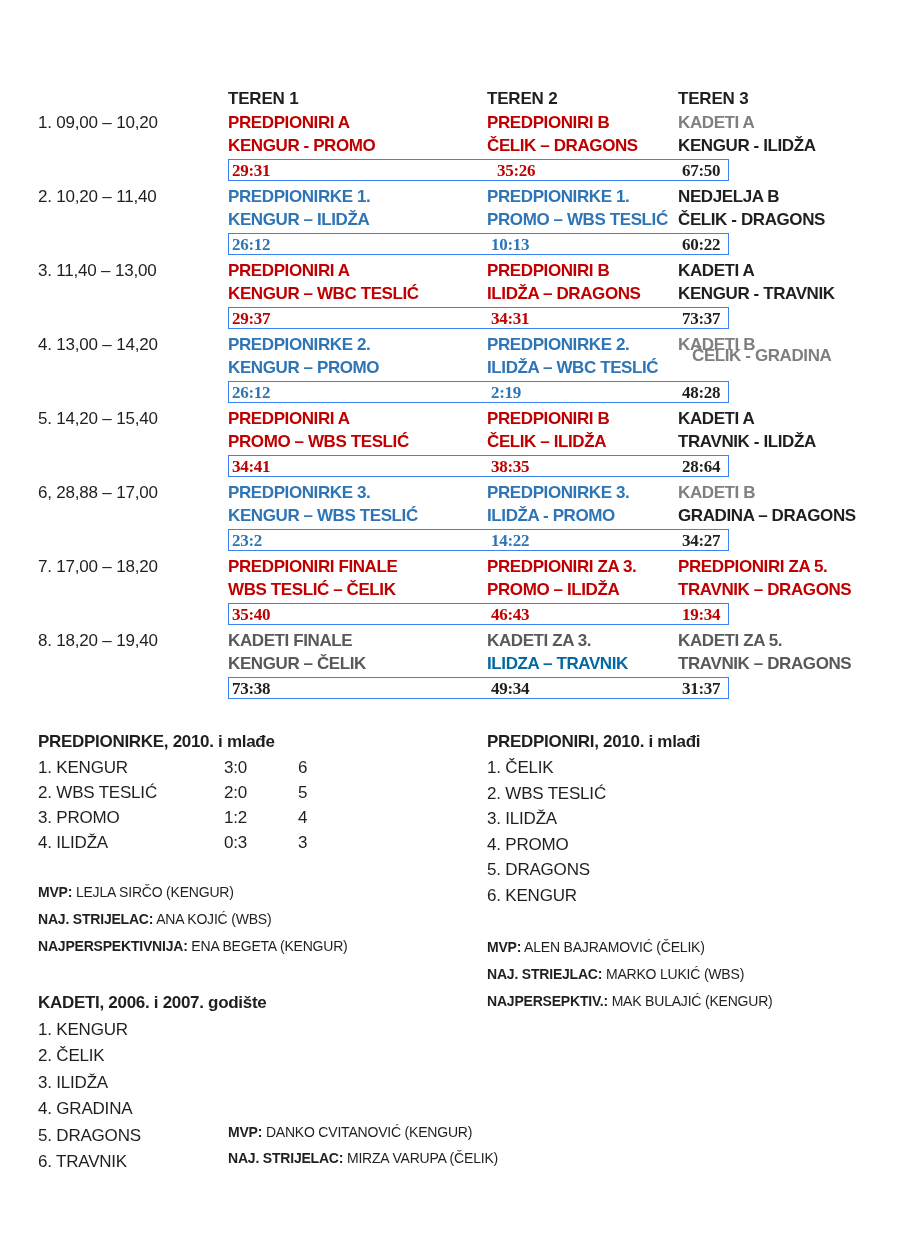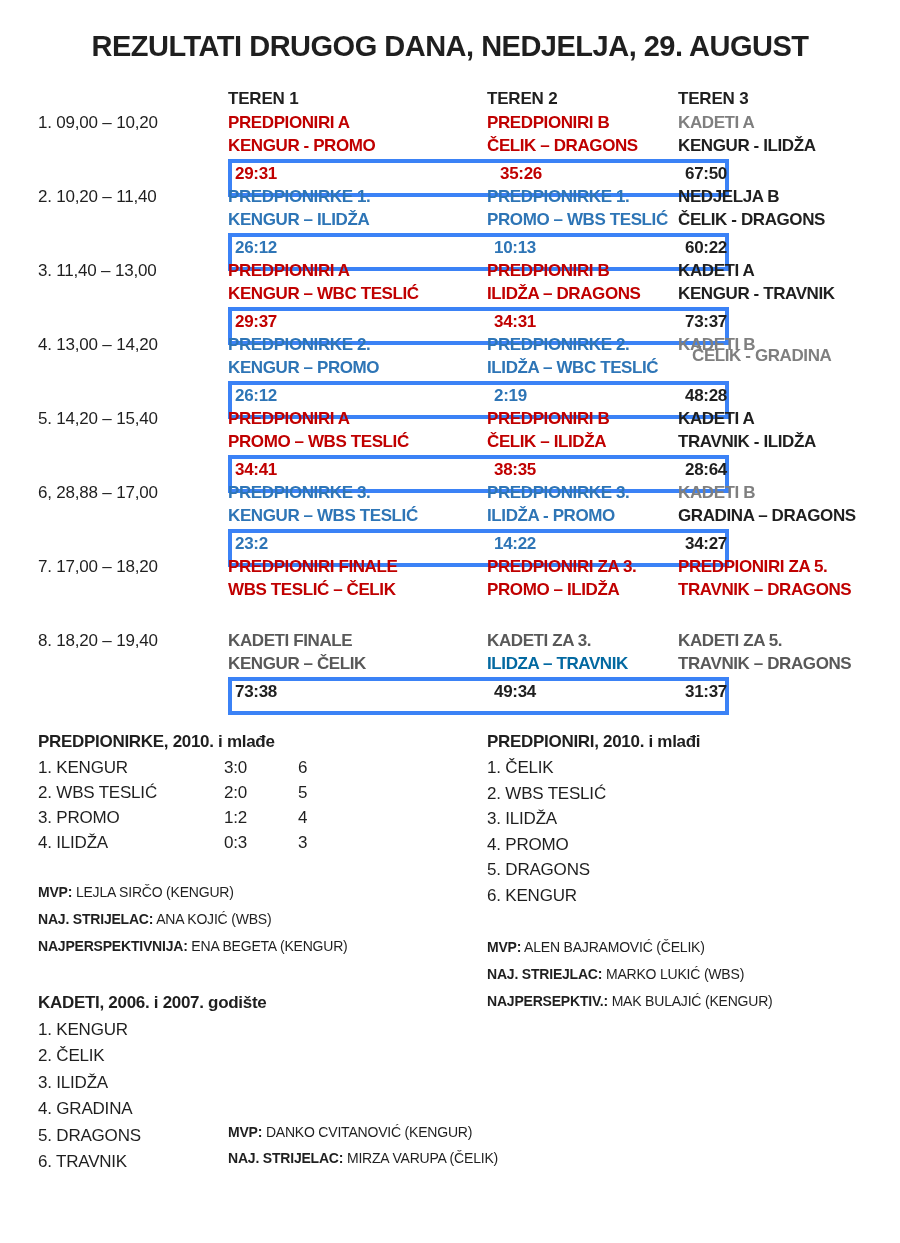--- a/index.html
+++ b/index.html
@@ -13,36 +13,35 @@
     position:absolute; top:30px; left:0; width:900px; text-align:center;
     font-size:29px; font-weight:bold; letter-spacing:-0.5px;
   }
   .court-header { font-size:17px; font-weight:bold; letter-spacing:-0.2px; }
   .row-group { position:absolute; left:0; width:900px; height:74px; }
   .time-cell { position:absolute; left:38px; top:0; font-size:17px; letter-spacing:-0.2px; }
   .cat-cell, .match-cell {
     position:absolute; font-size:17px; font-weight:bold; letter-spacing:-0.4px; white-space:nowrap;
   }
   .score-box {
-    position:absolute; left:228px; top:46px; width:501px; height:38px;
-    border:4px solid #3b82f6; box-sizing:border-box;
+    position:absolute; left:228px; top:46px; width:501px; height:22px;
+    border:1px solid #3b82f6; box-sizing:border-box;font-family:Liberation Serif, serif;
   }
   .score-val {
     position:absolute; top:1px; font-size:17px; font-weight:bold; letter-spacing:-0.3px; white-space:nowrap;
   }
   .section-heading { font-size:17px; font-weight:bold; letter-spacing:-0.3px; }
   .list-line { font-size:17px; letter-spacing:-0.2px; }
   .award-line { font-size:14px; letter-spacing:-0.2px; }
   .award-label { font-weight:bold; }
 </style>
 </head>
 <body>
 
 <div id="page">
-  <div id="title">REZULTATI DRUGOG DANA, NEDJELJA, 29. AUGUST</div>
 
   <div class="abs court-header" style="left:228px; top:89px;">TEREN 1</div>
   <div class="abs court-header" style="left:487px; top:89px;">TEREN 2</div>
   <div class="abs court-header" style="left:678px; top:89px;">TEREN 3</div>
 
   <div id="schedule-rows">
       <div class="row-group" style="top: 113px;">
         <div class="time-cell">1. 09,00 – 10,20</div>
         <div class="score-box">
           <div class="score-val" style="color: rgb(192, 0, 0); left: 3px;">29:31</div>
@@ -121,20 +120,25 @@
         </div>
         <div class="cat-cell" style="color: rgb(46, 117, 182); left: 228px; top: 0px;">PREDPIONIRKE 3.</div>
         <div class="match-cell" style="color: rgb(46, 117, 182); left: 228px; top: 23px;">KENGUR – WBS TESLIĆ</div>
         <div class="cat-cell" style="color: rgb(46, 117, 182); left: 487px; top: 0px;">PREDPIONIRKE 3.</div>
         <div class="match-cell" style="color: rgb(46, 117, 182); left: 487px; top: 23px;">ILIDŽA - PROMO</div>
         <div class="cat-cell" style="color: rgb(127, 127, 127); left: 678px; top: 0px;">KADETI B</div>
         <div class="match-cell" style="color: rgb(31, 31, 31); left: 678px; top: 23px;">GRADINA – DRAGONS</div>
       </div>
       <div class="row-group" style="top: 557px; padding-left: 8px;">
         <div class="time-cell">7. 17,00 – 18,20</div>
+        <div class="score-box">
+          <div class="score-val" style="color: rgb(192, 0, 0); left: 3px;">35:40</div>
+          <div class="score-val" style="color: rgb(192, 0, 0); left: 262px;">46:43</div>
+          <div class="score-val" style="color: rgb(192, 0, 0); left: 453px;">19:34</div>
+        </div>
         <div class="cat-cell" style="color: rgb(192, 0, 0); left: 228px; top: 0px;">PREDPIONIRI FINALE</div>
         <div class="match-cell" style="color: rgb(192, 0, 0); left: 228px; top: 23px;">WBS TESLIĆ – ČELIK</div>
         <div class="cat-cell" style="color: rgb(192, 0, 0); left: 487px; top: 0px;">PREDPIONIRI ZA 3.</div>
         <div class="match-cell" style="color: rgb(192, 0, 0); left: 487px; top: 23px;">PROMO – ILIDŽA</div>
         <div class="cat-cell" style="color: rgb(192, 0, 0); left: 678px; top: 0px;">PREDPIONIRI ZA 5.</div>
         <div class="match-cell" style="color: rgb(192, 0, 0); left: 678px; top: 23px;">TRAVNIK – DRAGONS</div>
       </div>
       <div class="row-group" style="top: 631px;">
         <div class="time-cell">8. 18,20 – 19,40</div>
         <div class="score-box">

